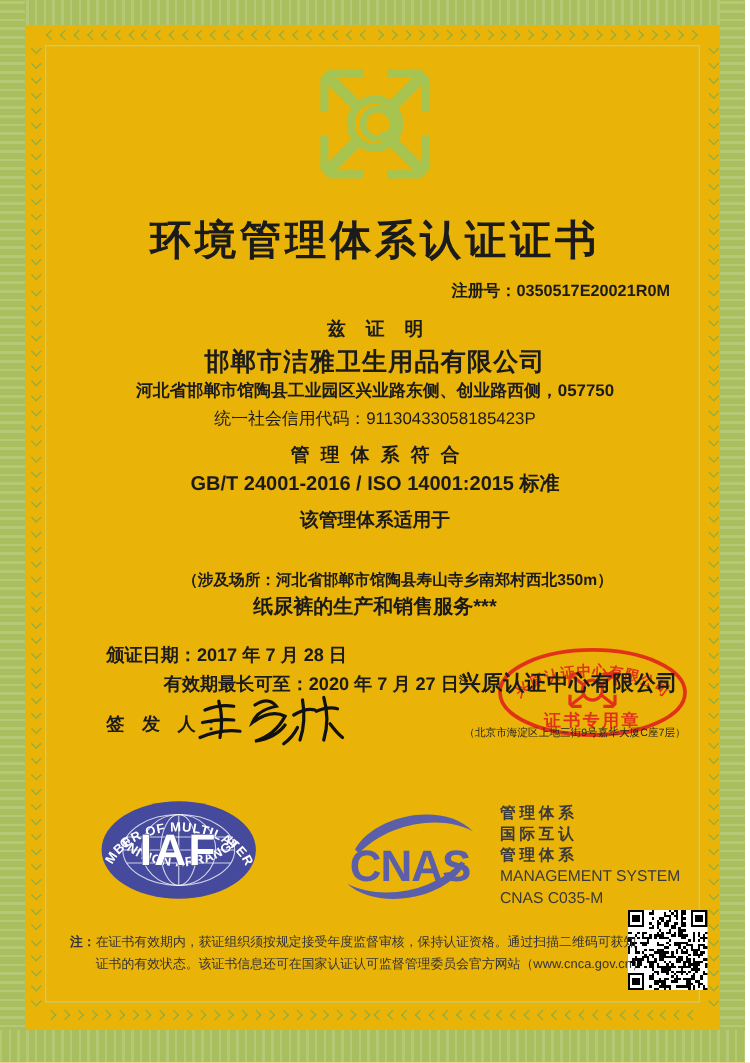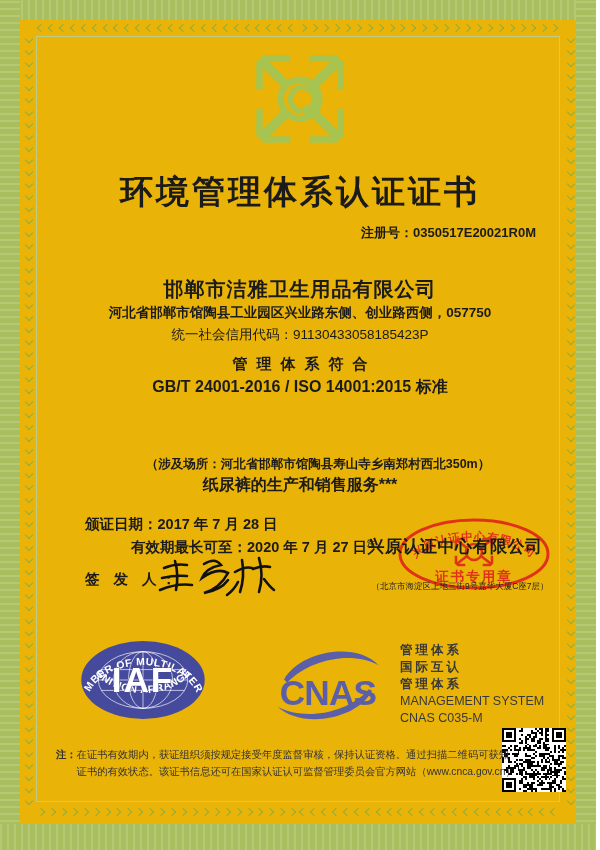--- a/index.html
+++ b/index.html
@@ -325,26 +325,28 @@
       <path d="M60,61 A13,13 0 1 0 50,63" stroke-width="6"></path>
     </g>
     <circle cx="58" cy="62" r="5" fill="#a6c44f"></circle>
   </svg>
 
   <div class="ctr title">环境管理体系认证证书</div>
   <div class="reg-line">
     <span>注册号：</span><span>0350517E20021R0M</span>
   </div>
 
+  <div class="ctr certify">兹证明</div>
   <div class="ctr company">邯郸市洁雅卫生用品有限公司</div>
   <div class="ctr addr">河北省邯郸市馆陶县工业园区兴业路东侧、创业路西侧，057750</div>
   <div class="ctr code">统一社会信用代码：91130433058185423P</div>
 
   <div class="ctr conform">管理体系符合</div>
   <div class="ctr standard">GB/T 24001-2016 / ISO 14001:2015 标准</div>
+  <div class="ctr scope-h">该管理体系适用于</div>
   <div class="ctr scope">纸尿裤的生产和销售服务***</div>
   <div class="ctr site">（涉及场所：河北省邯郸市馆陶县寿山寺乡南郑村西北350m）</div>
 
   <div class="issue-date">
     <span>颁证日期：</span><span>2017 年 7 月 28 日</span>
   </div>
   <div class="valid">
     <span>有效期最长可至：</span><span>2020 年 7 月 27 日</span><sup>注</sup>
   </div>
   <div class="signer">签 发 人：</div>

